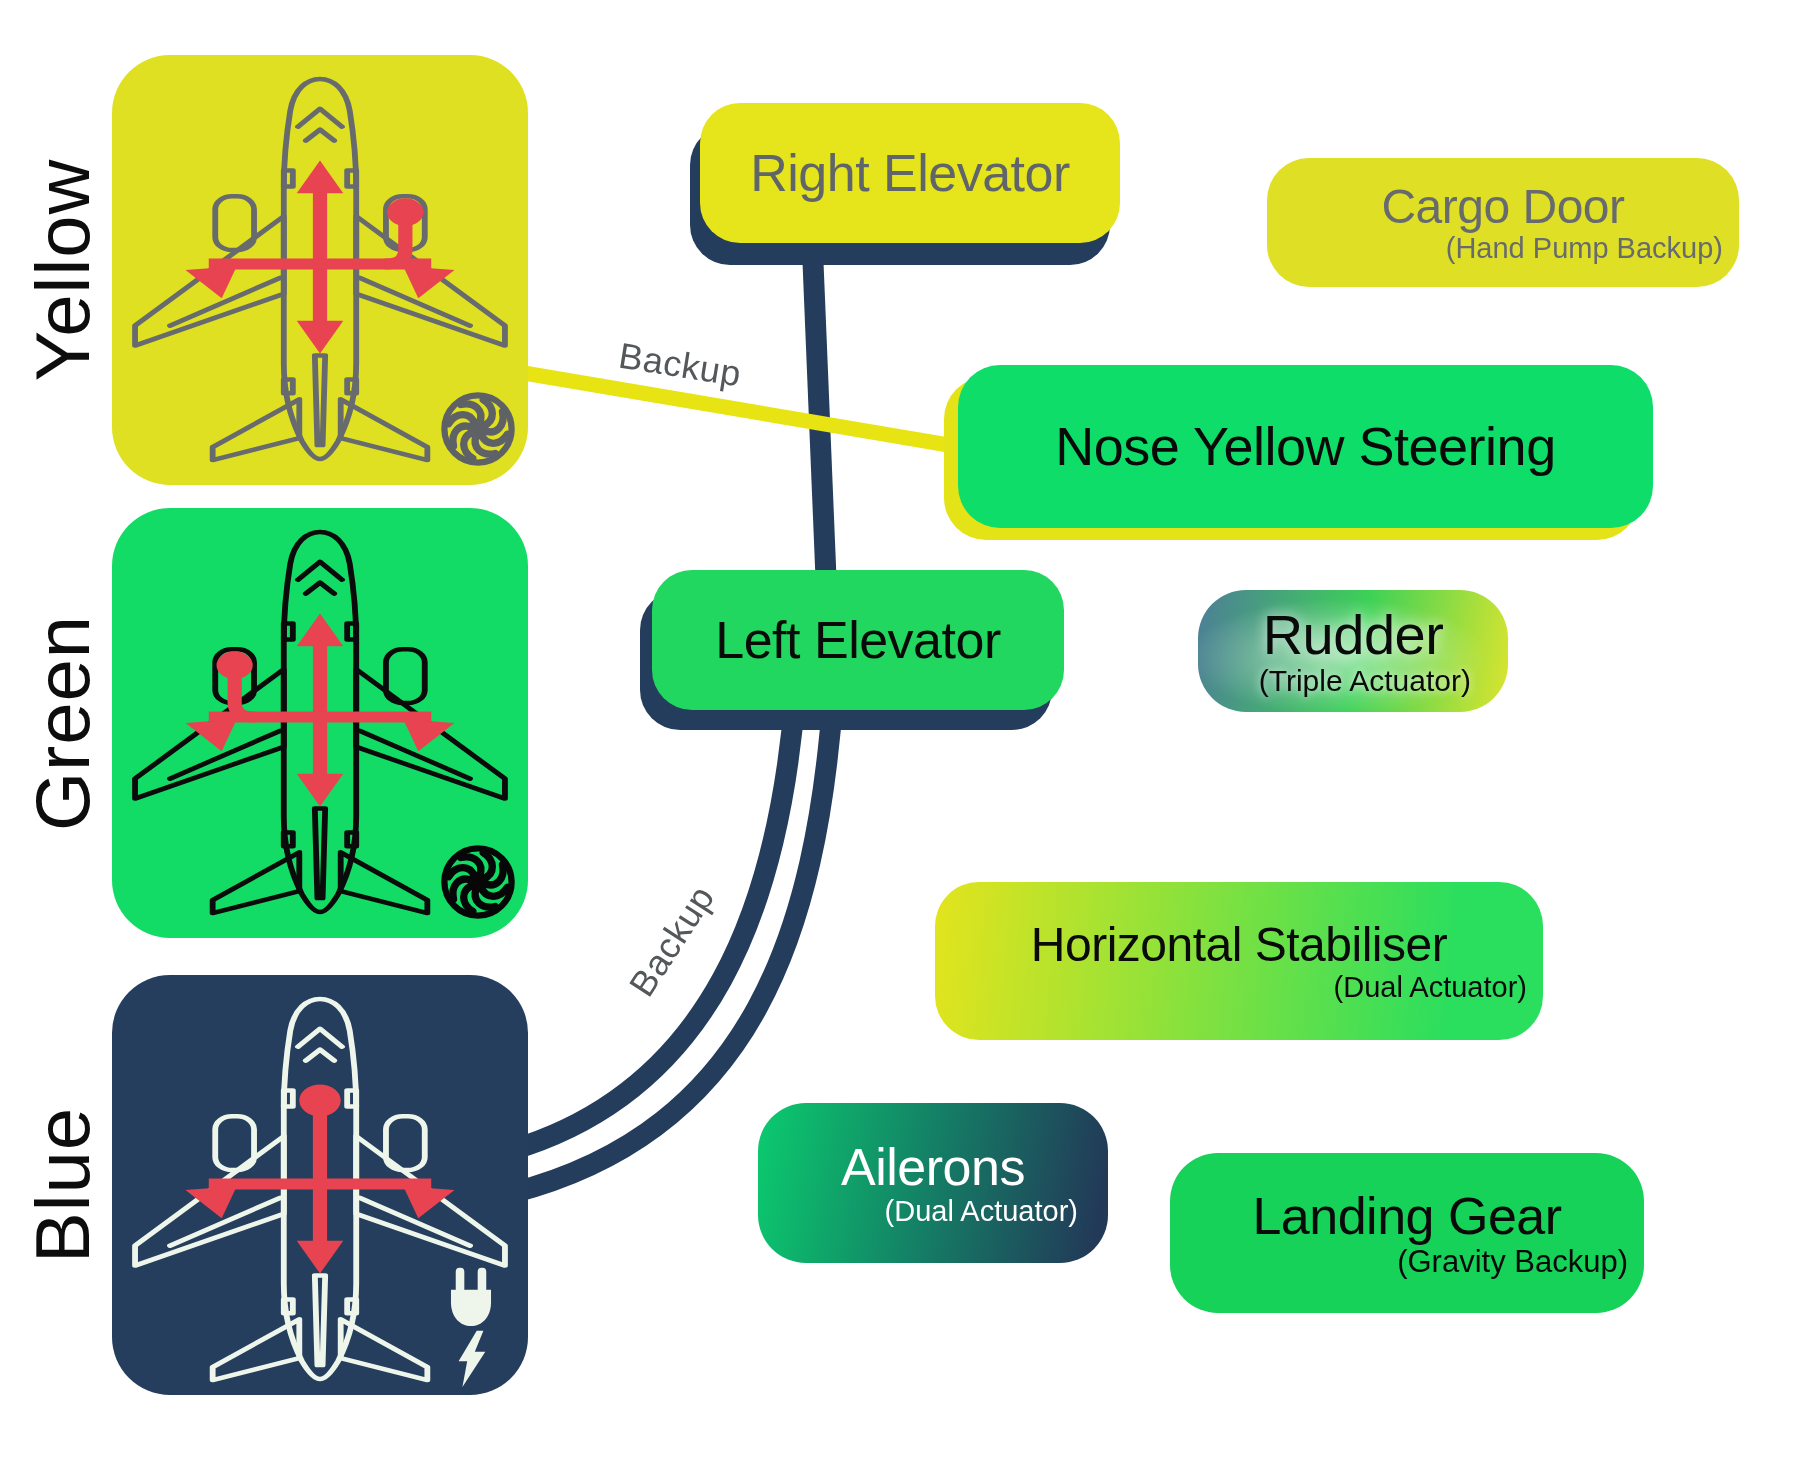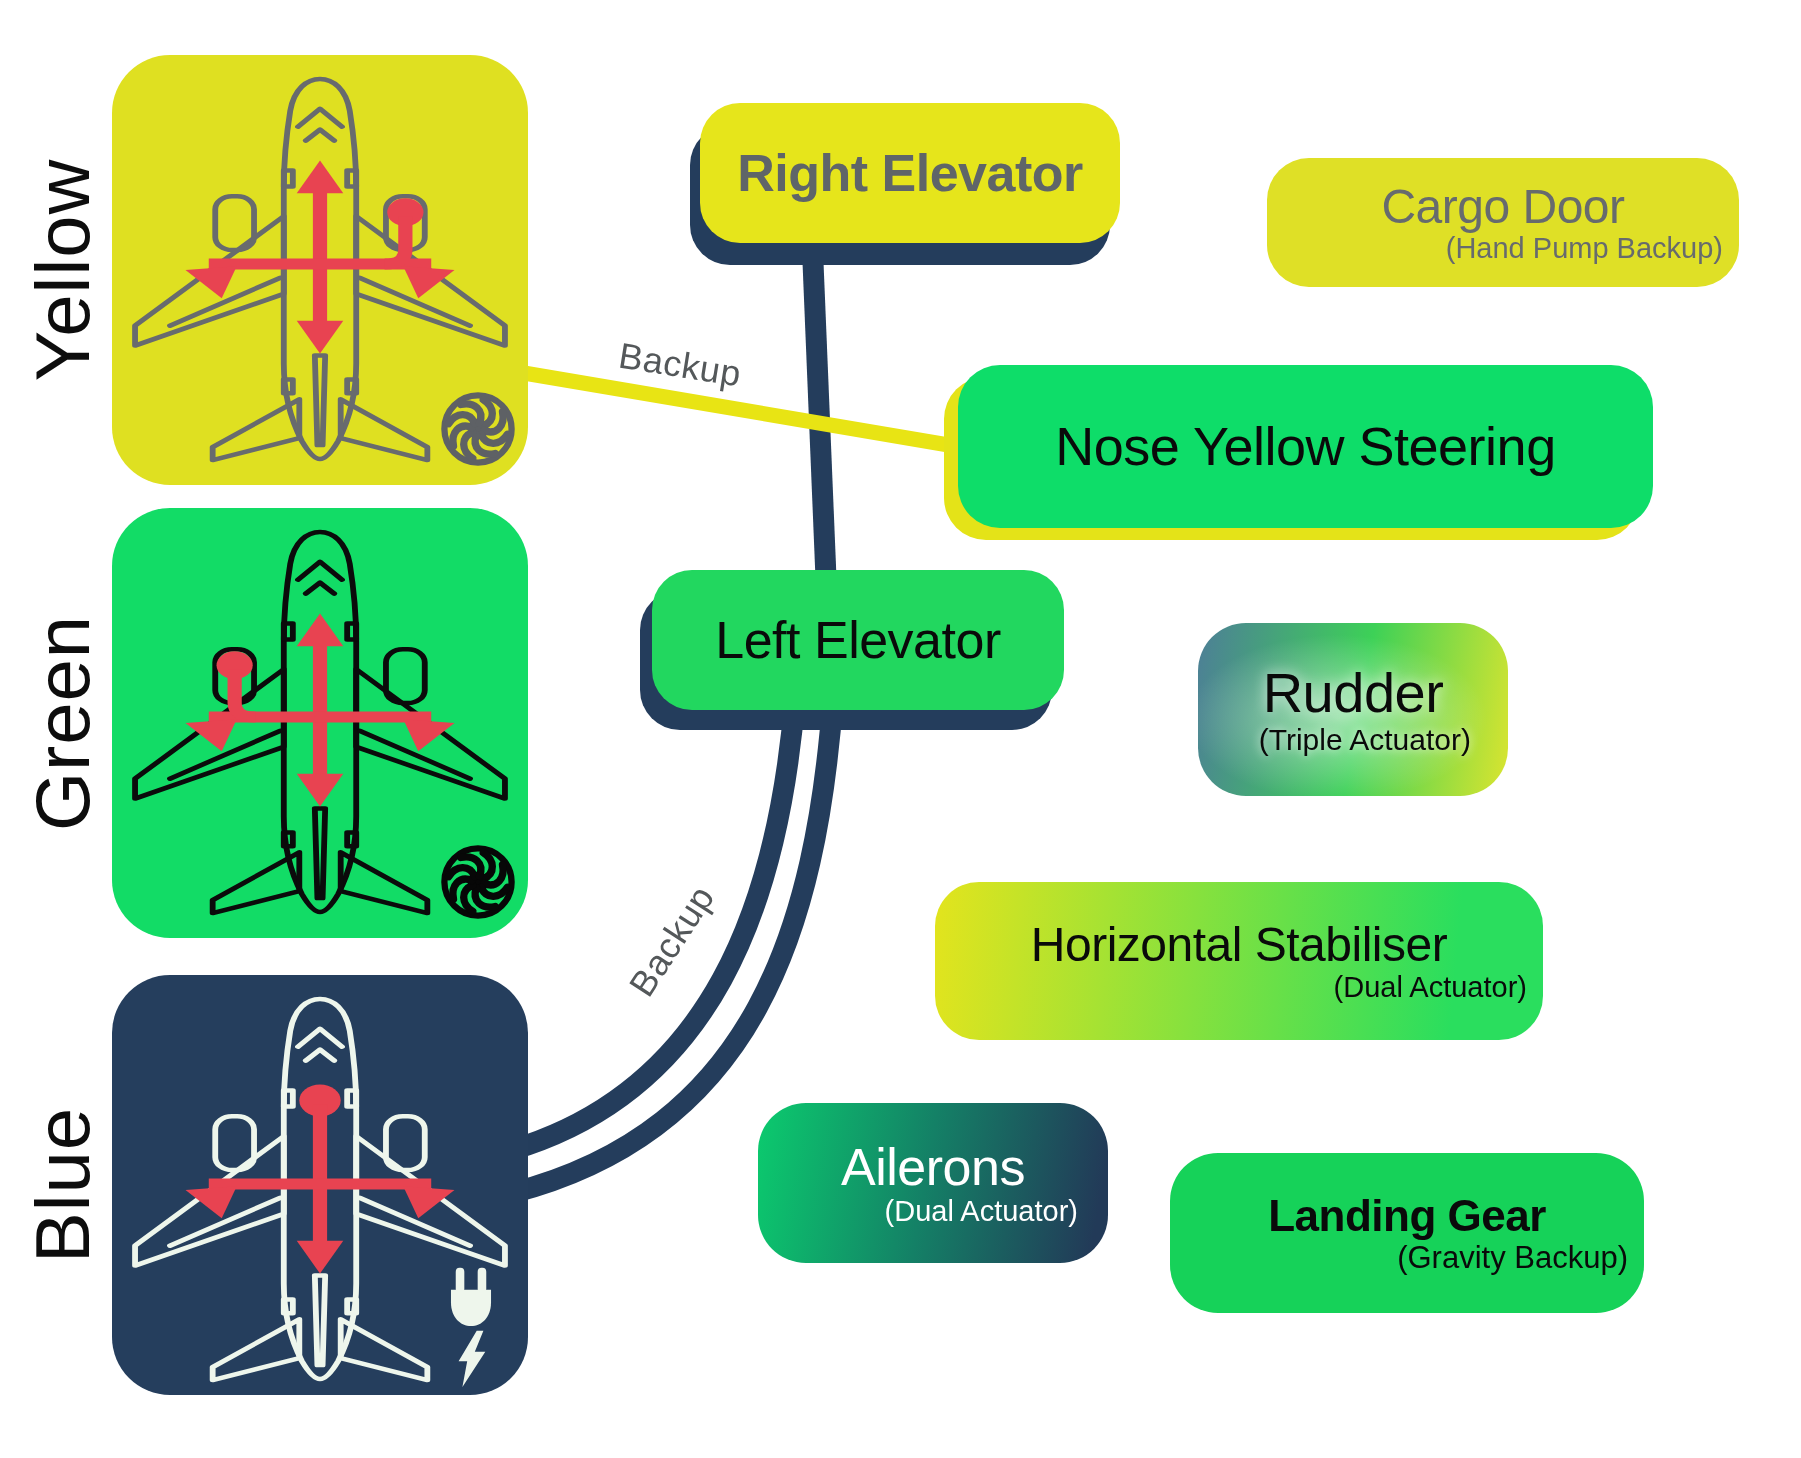--- a/index.html
+++ b/index.html
@@ -49,38 +49,38 @@
   .shadow-navy{background:#243d5c;}
   .shadow-yellow{background:#e4e318;}
   .node-face{position:absolute;left:0;top:0;width:100%;height:100%;border-radius:40px;
     display:flex;flex-direction:column;justify-content:center;align-items:center;}
   .node-title{white-space:nowrap;letter-spacing:-0.5px;line-height:1.05;}
   .node-sub{white-space:nowrap;align-self:flex-end;padding-right:16px;line-height:1.0;margin-top:2px;}
 
   .re-wrap{left:700px;top:103px;width:420px;height:140px;}
   .re-wrap .node-shadow{left:-10px;top:22px;}
   .re-face{background:#e6e51b;}
-  .re-face .node-title{font-size:52px;color:#5f6568;font-weight:700;}
+  .re-face .node-title{font-size:52px;color:#5f6568;font-weight:400;}
 
   .cd-wrap{left:1267px;top:158px;width:472px;height:129px;}
   .cd-face{background:#dfe026;border-radius:42px;}
   .cd-face .node-title{font-size:48px;color:#676b6d;font-weight:500;}
   .cd-face .node-sub{font-size:29px;color:#676b6d;}
 
   .nws-wrap{left:958px;top:365px;width:695px;height:163px;}
   .nws-wrap .node-shadow{left:-14px;top:12px;border-radius:42px;}
   .nws-face{background:#0edd69;border-radius:42px;}
   .nws-face .node-title{font-size:54px;color:#0a0a0a;font-weight:500;}
 
   .le-wrap{left:652px;top:570px;width:412px;height:140px;}
   .le-wrap .node-shadow{left:-12px;top:20px;}
   .le-face{background:#22d75f;}
   .le-face .node-title{font-size:52px;color:#0a0a0a;font-weight:500;}
 
-  .rud-wrap{left:1198px;top:623px;width:310px;height:173px;}
+  .rud-wrap{left:1198px;top:590px;width:310px;height:122px;}
   .rud-face{border-radius:48px;
     background:
       radial-gradient(ellipse at 45% 55%, rgba(255,255,255,0.50), rgba(255,255,255,0) 62%),
       linear-gradient(100deg,#4d7e97 0%,#3dd157 52%,#dbe52f 100%);}
   .rud-face .node-title{font-size:56px;color:#0a0a0a;font-weight:500;
     text-shadow:0 0 14px rgba(255,255,255,0.85);}
   .rud-face .node-sub{font-size:30px;color:#0a0a0a;padding-right:37px;
     text-shadow:0 0 10px rgba(255,255,255,0.85);}
 
   .hs-wrap{left:935px;top:882px;width:608px;height:158px;}
@@ -89,21 +89,21 @@
   .hs-face .node-sub{font-size:29px;color:#0a0a0a;}
 
   .ail-wrap{left:758px;top:1103px;width:350px;height:160px;}
   .ail-face{border-radius:48px;
     background:linear-gradient(100deg,#0bcb6e 0%,#148066 48%,#223a58 95%);}
   .ail-face .node-title{font-size:52px;color:#ffffff;font-weight:500;}
   .ail-face .node-sub{font-size:29px;color:#ffffff;padding-right:30px;}
 
   .lg-wrap{left:1170px;top:1153px;width:474px;height:160px;}
   .lg-face{background:#16d259;border-radius:48px;}
-  .lg-face .node-title{font-size:44px;color:#0a0a0a;font-weight:700;}
+  .lg-face .node-title{font-size:52px;color:#0a0a0a;font-weight:400;}
   .lg-face .node-sub{font-size:31px;color:#0a0a0a;}
 </style>
 </head>
 <body>
 
 <div class="canvas">
 
   <svg class="wires" viewBox="0 0 1801 1458">
     <path class="wire-navy" d="M812,238 L826,578"></path>
     <path class="wire-navy" d="M795,698 C778,905 712,1090 512,1150"></path>

